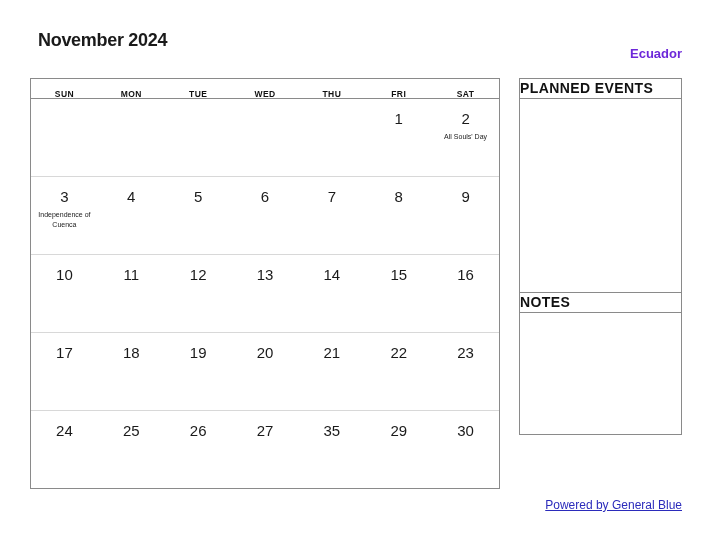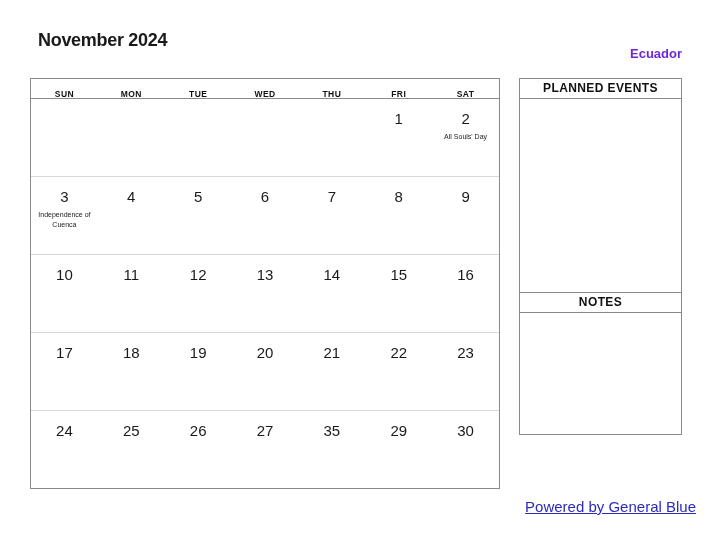--- a/index.html
+++ b/index.html
@@ -102,22 +102,21 @@
   
   .panel {
     position: absolute;
     border: 1px solid #8a8a8a;
     box-sizing: border-box;
     background: #ffffff;
   }
   .panel-head {
     height: 19px;
     border-bottom: 1px solid #8a8a8a;
-    text-align: center;
-    font-size: 12px;
+    font-size: 14px;
     font-weight: bold;
     letter-spacing: 0.4px;
     line-height: 19px;
     color: #111111;
   }
   .panel-body {
     height: 100%;
   }
   #events-panel {
     left: 519px;
@@ -128,23 +127,23 @@
   #notes-panel {
     left: 519px;
     top: 292px;
     width: 163px;
     height: 143px;
   }
 
   
   .footer {
     position: absolute;
-    right: 16px;
+    right: 30px;
     top: 498px;
-    font-size: 15px;
+    font-size: 12px;
   }
   .footer a {
     color: #2b2bbb;
     text-decoration: underline;
   }
 </style>
 </head>
 <body>
 
 <div class="page">

